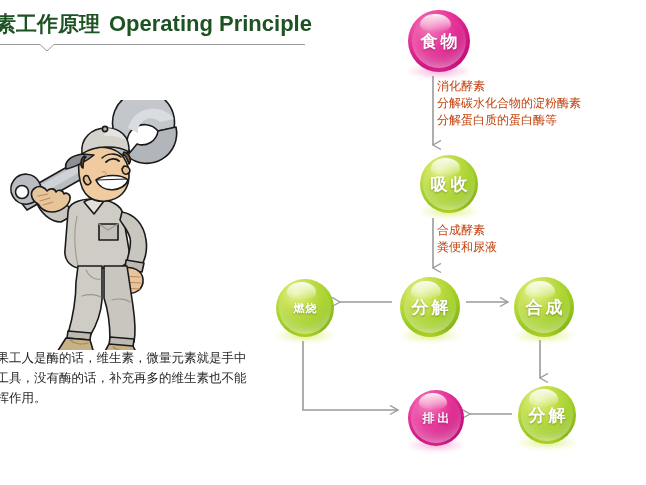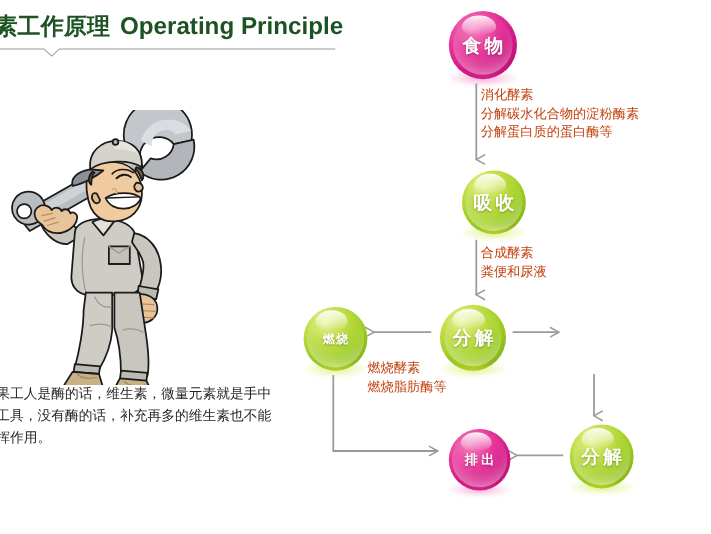--- a/index.html
+++ b/index.html
@@ -339,20 +339,26 @@
       <span class="lbl" style="font-size:11px; letter-spacing:1px; text-indent:1px;">燃烧</span>
     </div>
 
     <div class="bubble green" style="left:400px; top:277px; width:60px; height:60px;">
       <span class="shadow"></span>
       <span class="rim"></span>
       <span class="gloss"></span>
       <span class="lbl" style="font-size:17px;">分解</span>
     </div>
 
+    <div class="bubble green" style="left:514px; top:277px; width:60px; height:60px;">
+      <span class="shadow"></span>
+      <span class="rim"></span>
+      <span class="gloss"></span>
+      <span class="lbl" style="font-size:17px;">合成</span>
+    </div>
 
     <div class="bubble pink" style="left:408px; top:390px; width:56px; height:56px;">
       <span class="shadow"></span>
       <span class="rim"></span>
       <span class="gloss"></span>
       <span class="lbl" style="font-size:12px;">排出</span>
     </div>
 
     <div class="bubble green" style="left:518px; top:386px; width:58px; height:58px;">
       <span class="shadow"></span>
@@ -365,22 +371,18 @@
       <div>消化酵素</div>
       <div>分解碳水化合物的淀粉酶素</div>
       <div>分解蛋白质的蛋白酶等</div>
     </div>
 
     <div class="note" style="left:437px; top:222px;">
       <div>合成酵素</div>
       <div>粪便和尿液</div>
     </div>
 
-    <div class="note" style="left:334px; top:326px;">
-      <div>燃烧酵素</div>
-      <div>燃烧脂肪酶等</div>
-    </div>
 
 
 
 
   </div>
 </div>
 
 </body></html>

